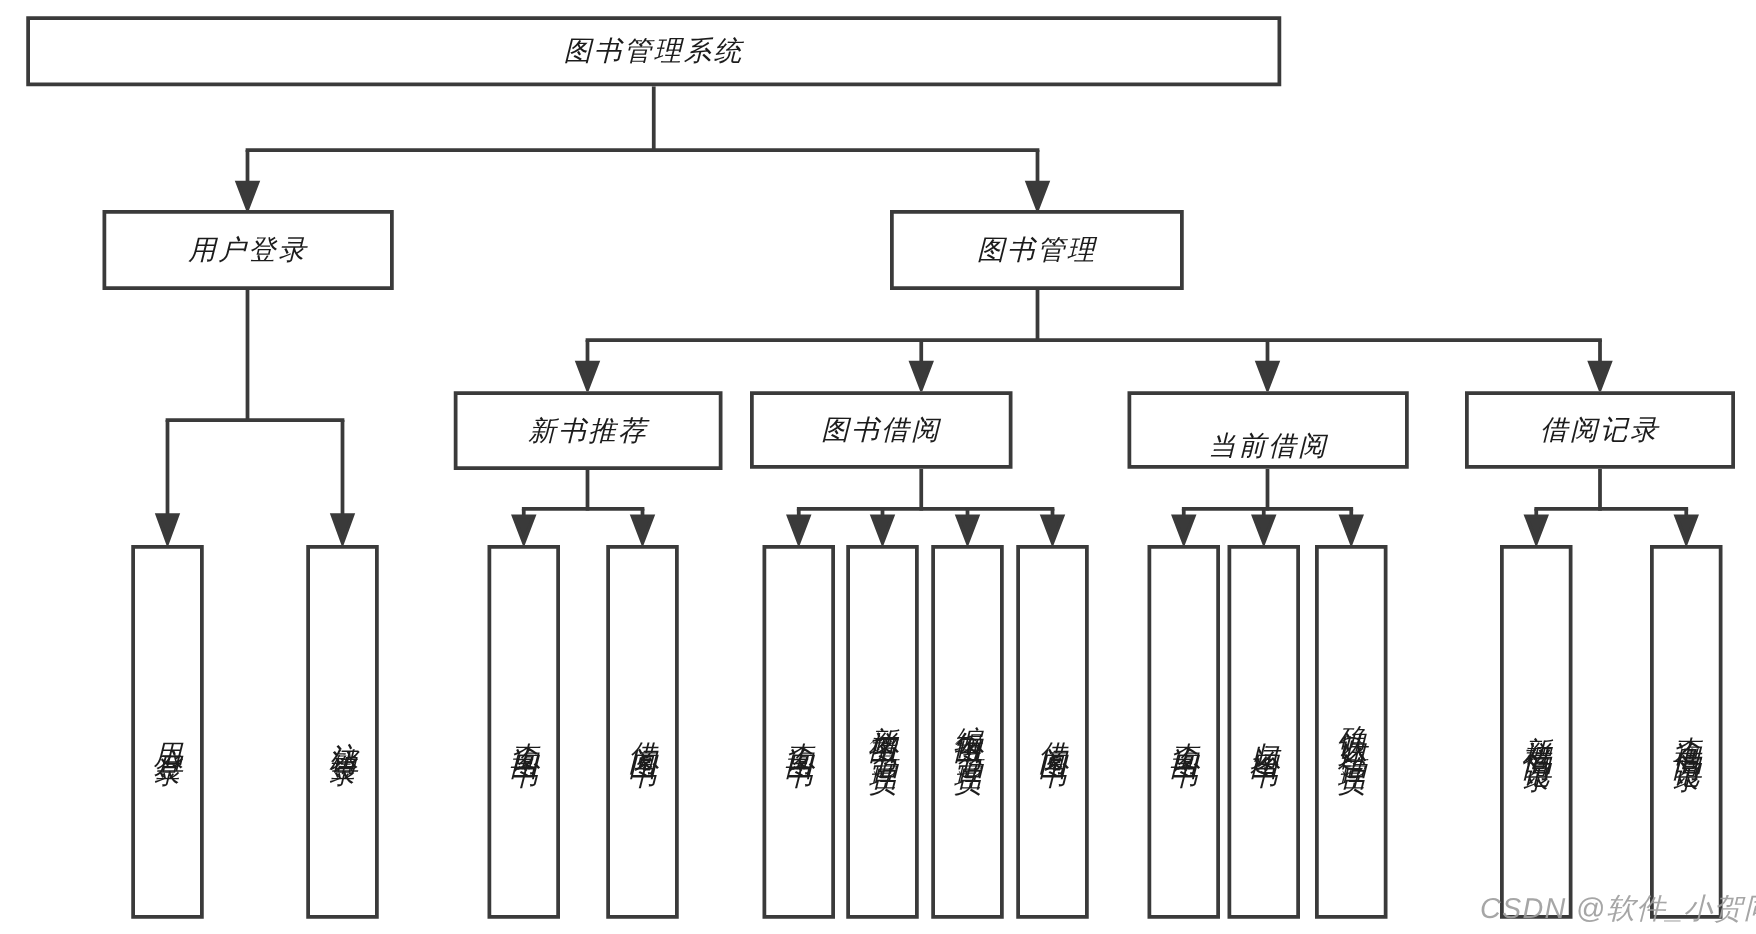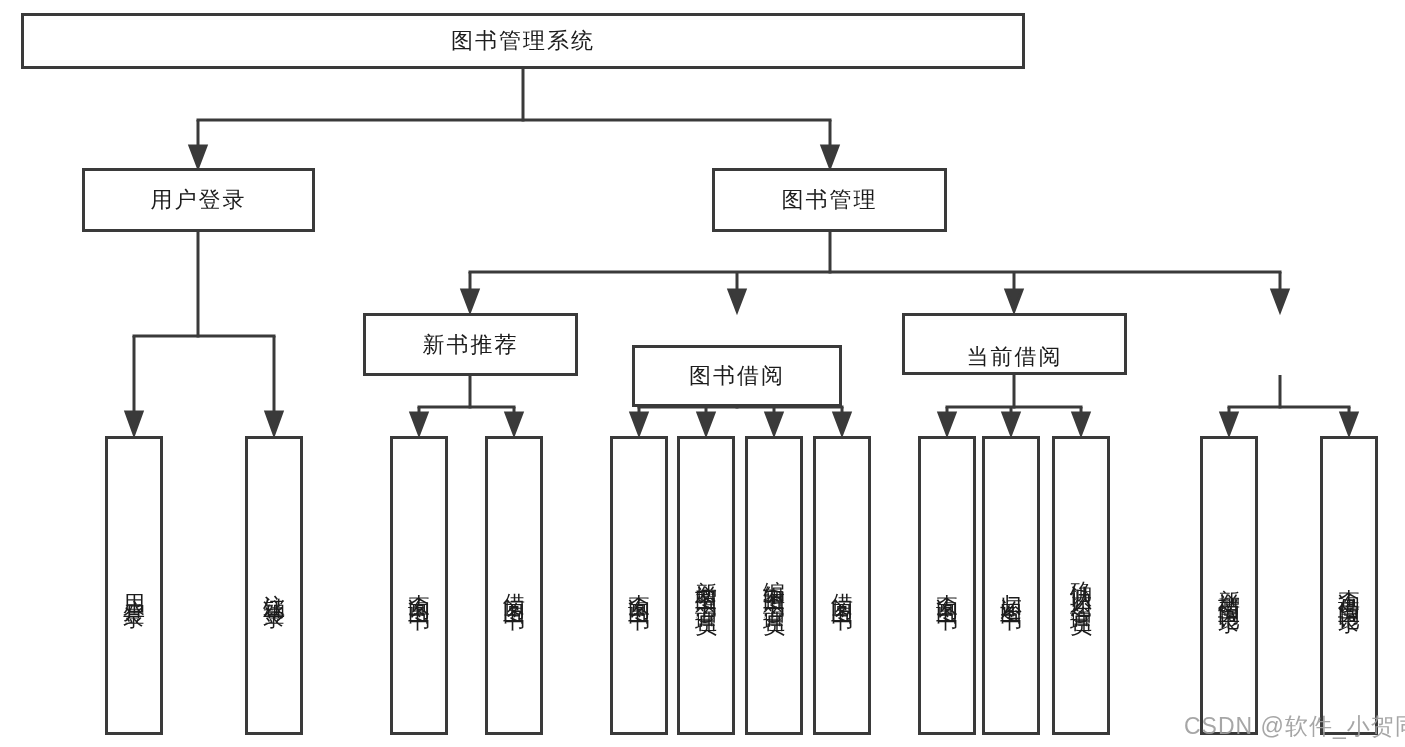--- a/index.html
+++ b/index.html
@@ -1,21 +1,21 @@
 <!DOCTYPE html>
 <html><head>
 <meta charset="utf-8">
 <style>
   html,body{margin:0;padding:0;}
   body{
     width:1405px;height:747px;position:relative;overflow:hidden;
     background:#ffffff;
     font-family:"Liberation Sans","DejaVu Sans",sans-serif;
   }
-  #stage{position:absolute;left:0;top:0;width:1405px;height:674px;}
+  #stage{position:absolute;left:0;top:0;width:1405px;height:674px;font-style:italic;}
   svg.connectors{position:absolute;left:0;top:0;z-index:0;}
   .box{
     position:absolute;z-index:1;
     background:#ffffff;border:3px solid #3a3a3a;
     display:flex;align-items:center;justify-content:center;
     color:#1c1c1c;font-size:22px;letter-spacing:2px;
     box-sizing:border-box;
   }
   .vbox{
     position:absolute;z-index:1;
@@ -110,25 +110,28 @@
   <div class="box" style="left:82px;top:168px;width:233px;height:64px;">
     <span>用户登录</span>
   </div>
   <div class="box" style="left:363px;top:313px;width:215px;height:63px;">
     <span>新书推荐</span>
   </div>
 
   <div class="box" style="left:712px;top:168px;width:235px;height:64px;">
     <span>图书管理</span>
   </div>
-  <div class="box" style="left:632px;top:313px;width:210px;height:62px;margin-top:32px;">
+  <div class="box" style="left:600px;top:313px;width:210px;height:62px;">
     <span>图书借阅</span>
   </div>
   <div class="box" style="left:902px;top:313px;width:225px;height:62px;align-items:flex-end;">
     <span>当前借阅</span>
+  </div>
+  <div class="box" style="left:1172px;top:313px;width:216px;height:62px;">
+    <span>借阅记录</span>
   </div>
 
   <div class="vbox" style="left:105px;top:436px;width:58px;height:299px;">
     <span>用户登录</span>
   </div>
   <div class="vbox" style="left:245px;top:436px;width:58px;height:299px;">
     <span>注销登录</span>
   </div>
 
   <div class="vbox" style="left:390px;top:436px;width:58px;height:299px;">

